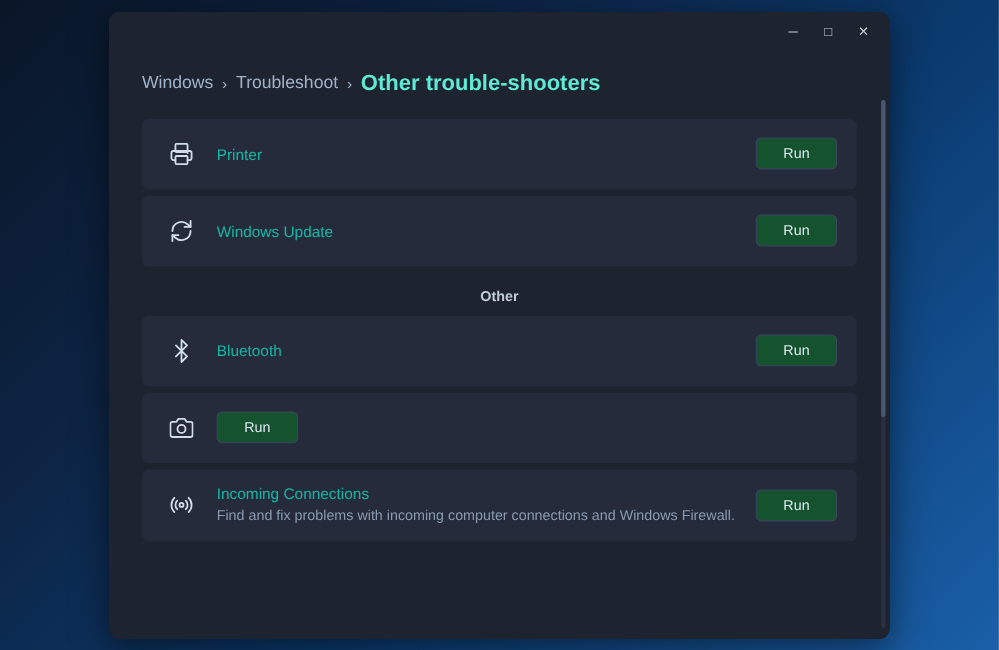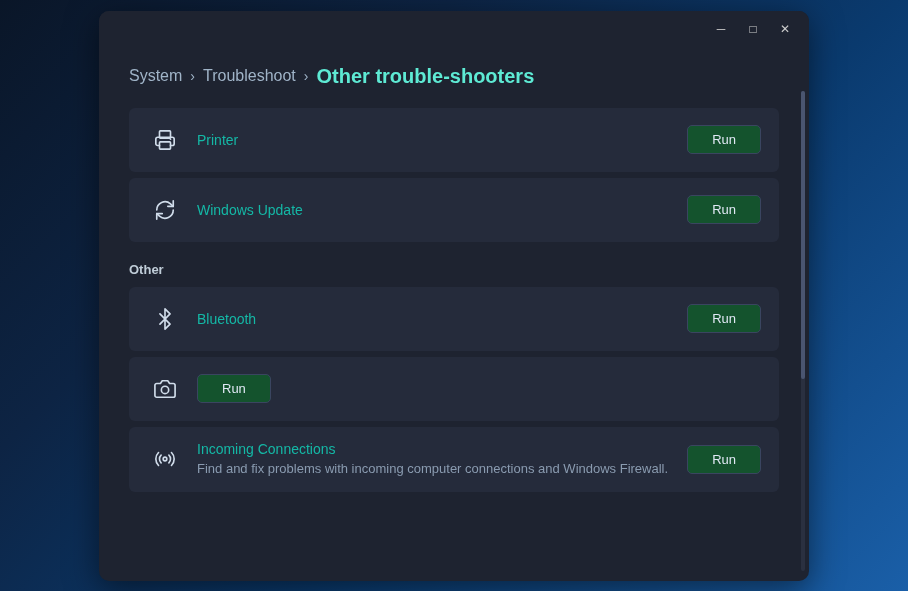--- a/index.html
+++ b/index.html
@@ -142,20 +142,21 @@
       cursor: pointer;
       white-space: nowrap;
       font-family: 'Segoe UI', Arial, sans-serif;
     }
 
     .section-label {
       font-size: 13px;
       color: #c0cdd8;
       font-weight: 600;
       margin: 20px 0 10px 0;
+      text-align: center;
     }
 
     
     .scroll-track {
       position: absolute;
       right: 4px;
       top: 80px;
       bottom: 10px;
       width: 4px;
       background: #2a3040;
@@ -194,21 +195,21 @@
     <button class="titlebar-btn close">✕</button>
   </div>
 
   <div class="scroll-track">
     <div class="scroll-thumb"></div>
   </div>
 
   <div class="content">
 
     <div class="breadcrumb">
-      <span class="breadcrumb-item">System</span>
+      <span class="breadcrumb-item">Windows</span>
       <span class="breadcrumb-separator">›</span>
       <span class="breadcrumb-item">Troubleshoot</span>
       <span class="breadcrumb-separator">›</span>
       <span class="breadcrumb-current">Other trouble-shooters</span>
     </div>
 
     <div class="troubleshooter-row">
       <div class="troubleshooter-icon">
         <svg viewBox="0 0 24 24">
           <rect x="6" y="2" width="12" height="8" rx="1"></rect>

